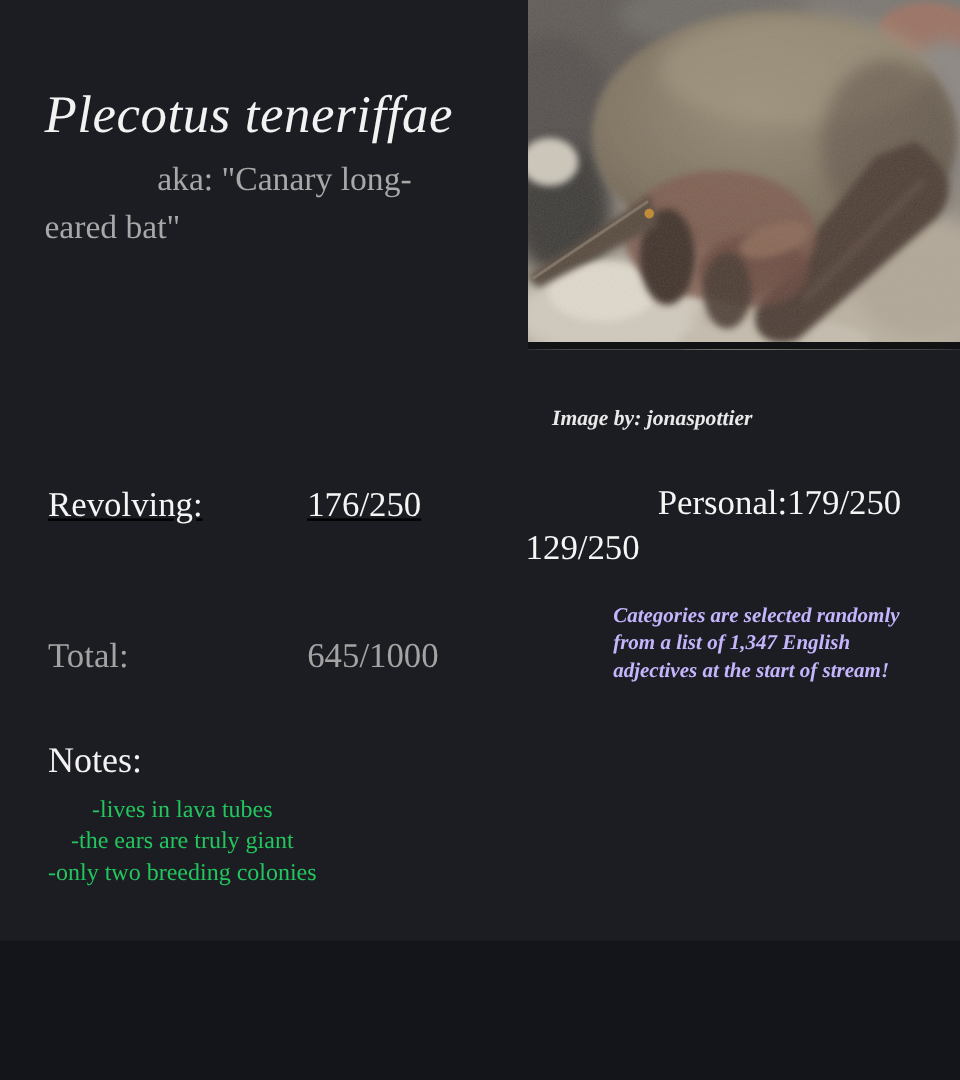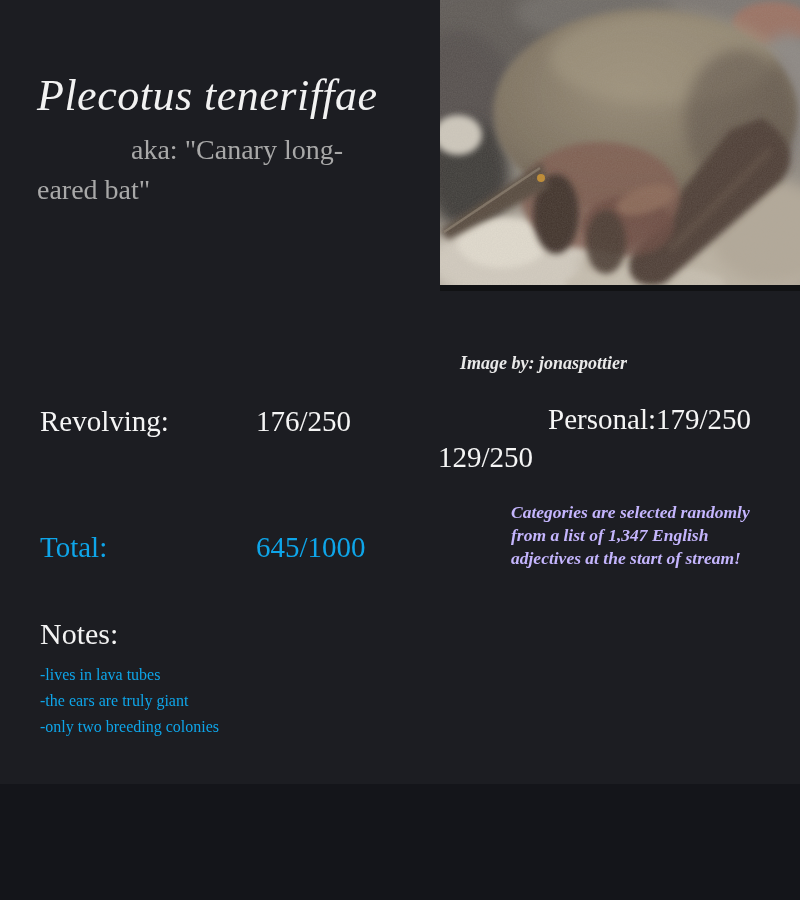--- a/index.html
+++ b/index.html
@@ -24,48 +24,48 @@
     position: absolute; left: 37px; top: 130px; width: 342px;
     font-size: 28px; line-height: 40px;
     text-indent: 94px;
     color: #a8a8a8;
   }
   .photo {
     position: absolute; left: 440px; top: 0; width: 360px; height: 291px;
     display: block;
   }
   .credit {
-    position: absolute; left: 460px; top: 353px;
+    position: absolute; left: 460px; top: 338px;
     font-size: 18px; font-style: italic; font-weight: 700;
     color: #e9e9e9;
   }
-  .stats-left  { position: absolute; left: 40px;  top: 402px; }
+  .stats-left  { position: absolute; left: 40px;  top: 402px; text-decoration: underline; }
   .stats-right { position: absolute; left: 438px; top: 400px; }
   .stat-row { display: flex; font-size: 29px; line-height: 38px; color: #f5f5f5; }
   .stats-left  .stat-label { width: 216px; }
   .stats-right .stat-label { width: 218px; text-align: right; }
   .total-row {
     position: absolute; left: 40px; top: 528px;
-    display: flex; font-size: 29px; line-height: 38px; color: #0ea5e9;
+    display: flex; font-size: 29px; line-height: 38px; color: #a3a3a3;
   }
   .total-row .stat-label { width: 216px; }
   .random-note {
     position: absolute; left: 511px; top: 501px; width: 250px;
     font-size: 17.5px; line-height: 23px;
     font-style: italic; font-weight: 700;
     color: #c4b5fd;
   }
   .notes-heading {
     position: absolute; left: 40px; top: 617px;
     font-size: 30px; color: #f3f3f3;
   }
   .notes-list {
     position: absolute; left: 40px; top: 662px;
-    font-size: 16px; line-height: 26px; color: #0ea5e9;
-    list-style: none; margin: 0; padding: 0;
+    font-size: 20px; line-height: 26px; color: #22c55e;
+    list-style: none; margin: 0; padding: 0; text-align: center;
   }
 </style>
 </head>
 <body>
 
 <div class="page">
 
   <div class="title">Plecotus teneriffae</div>
 
   <div class="subtitle">aka: "Canary long-eared bat"</div>

